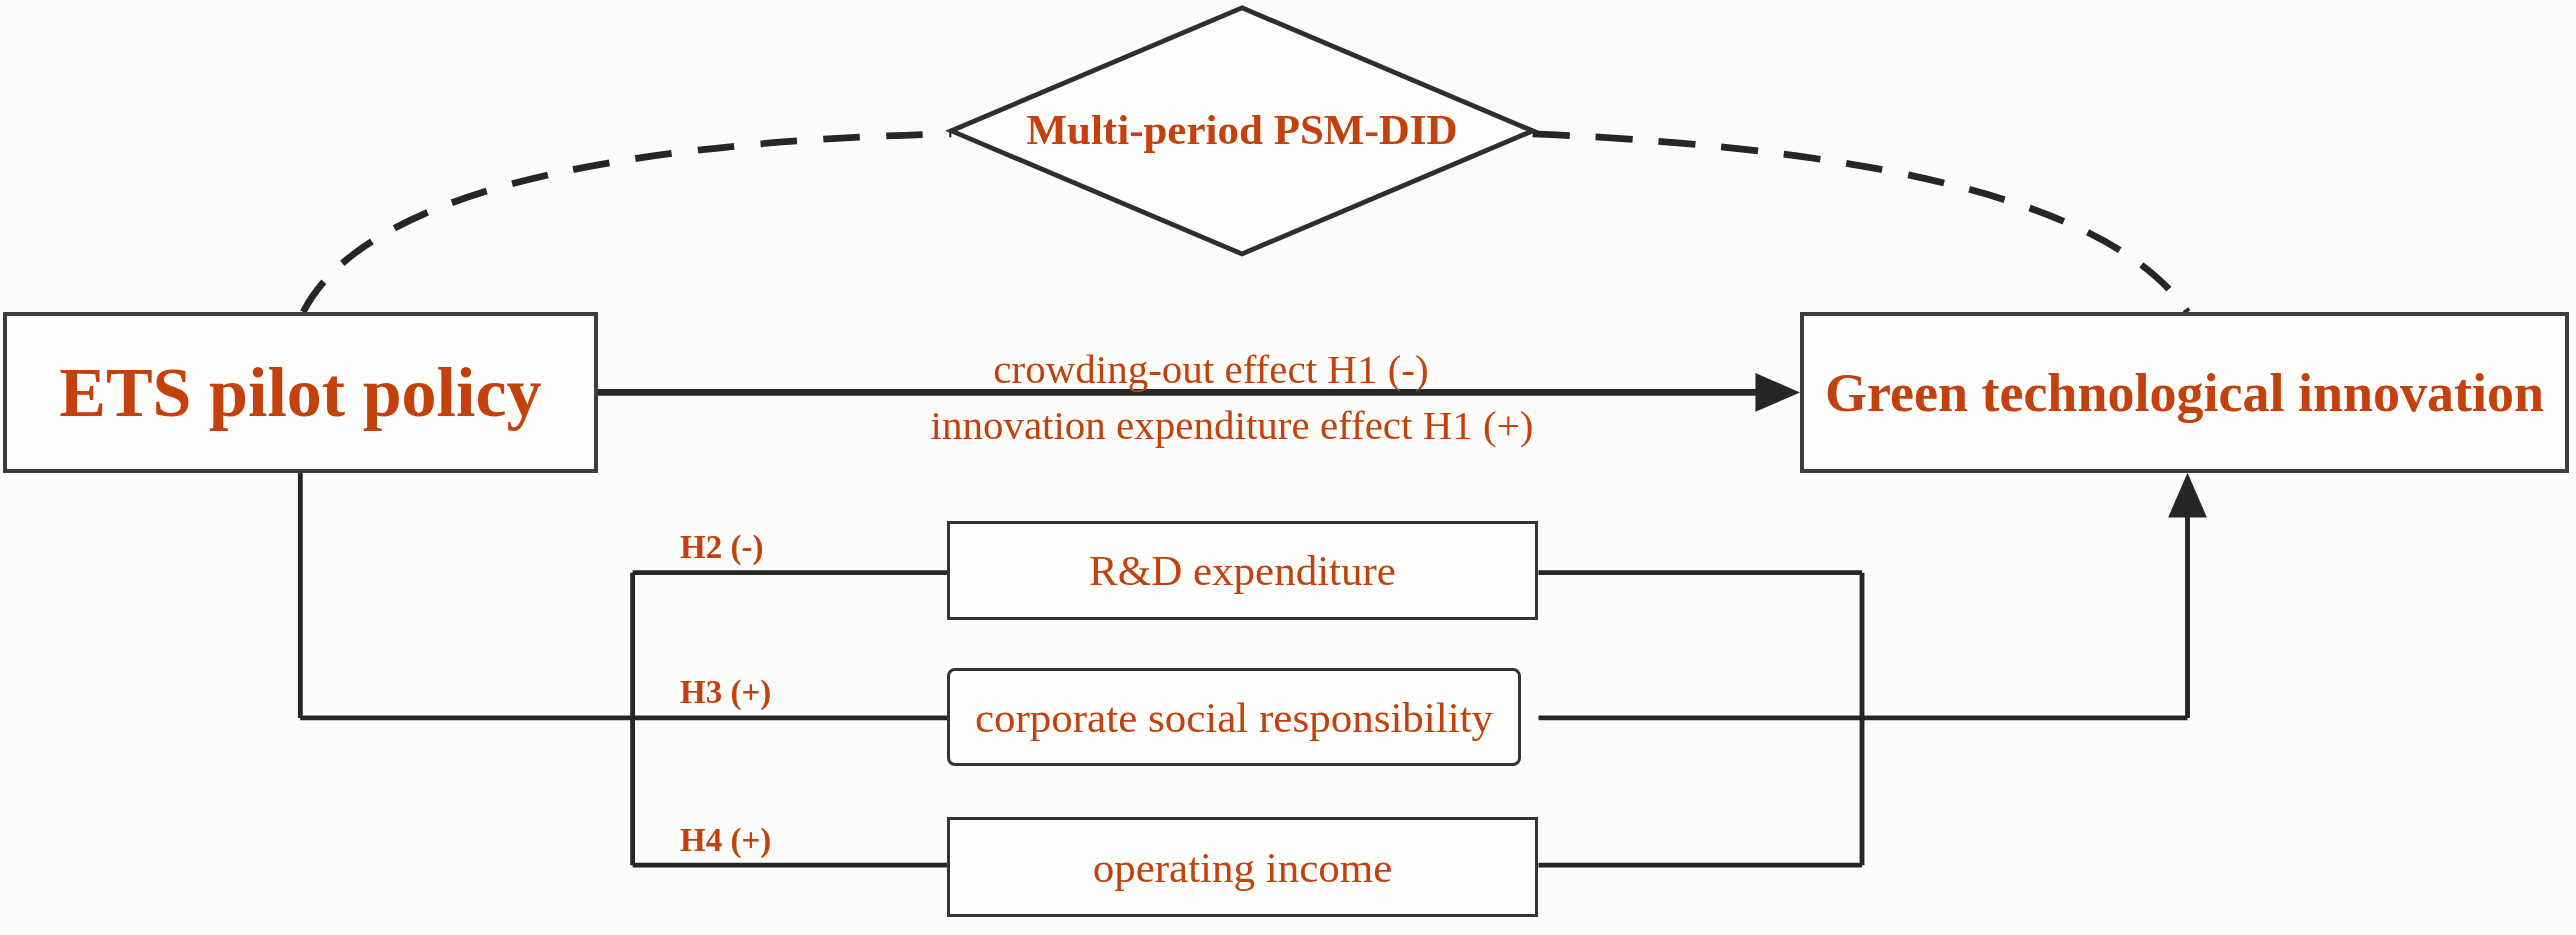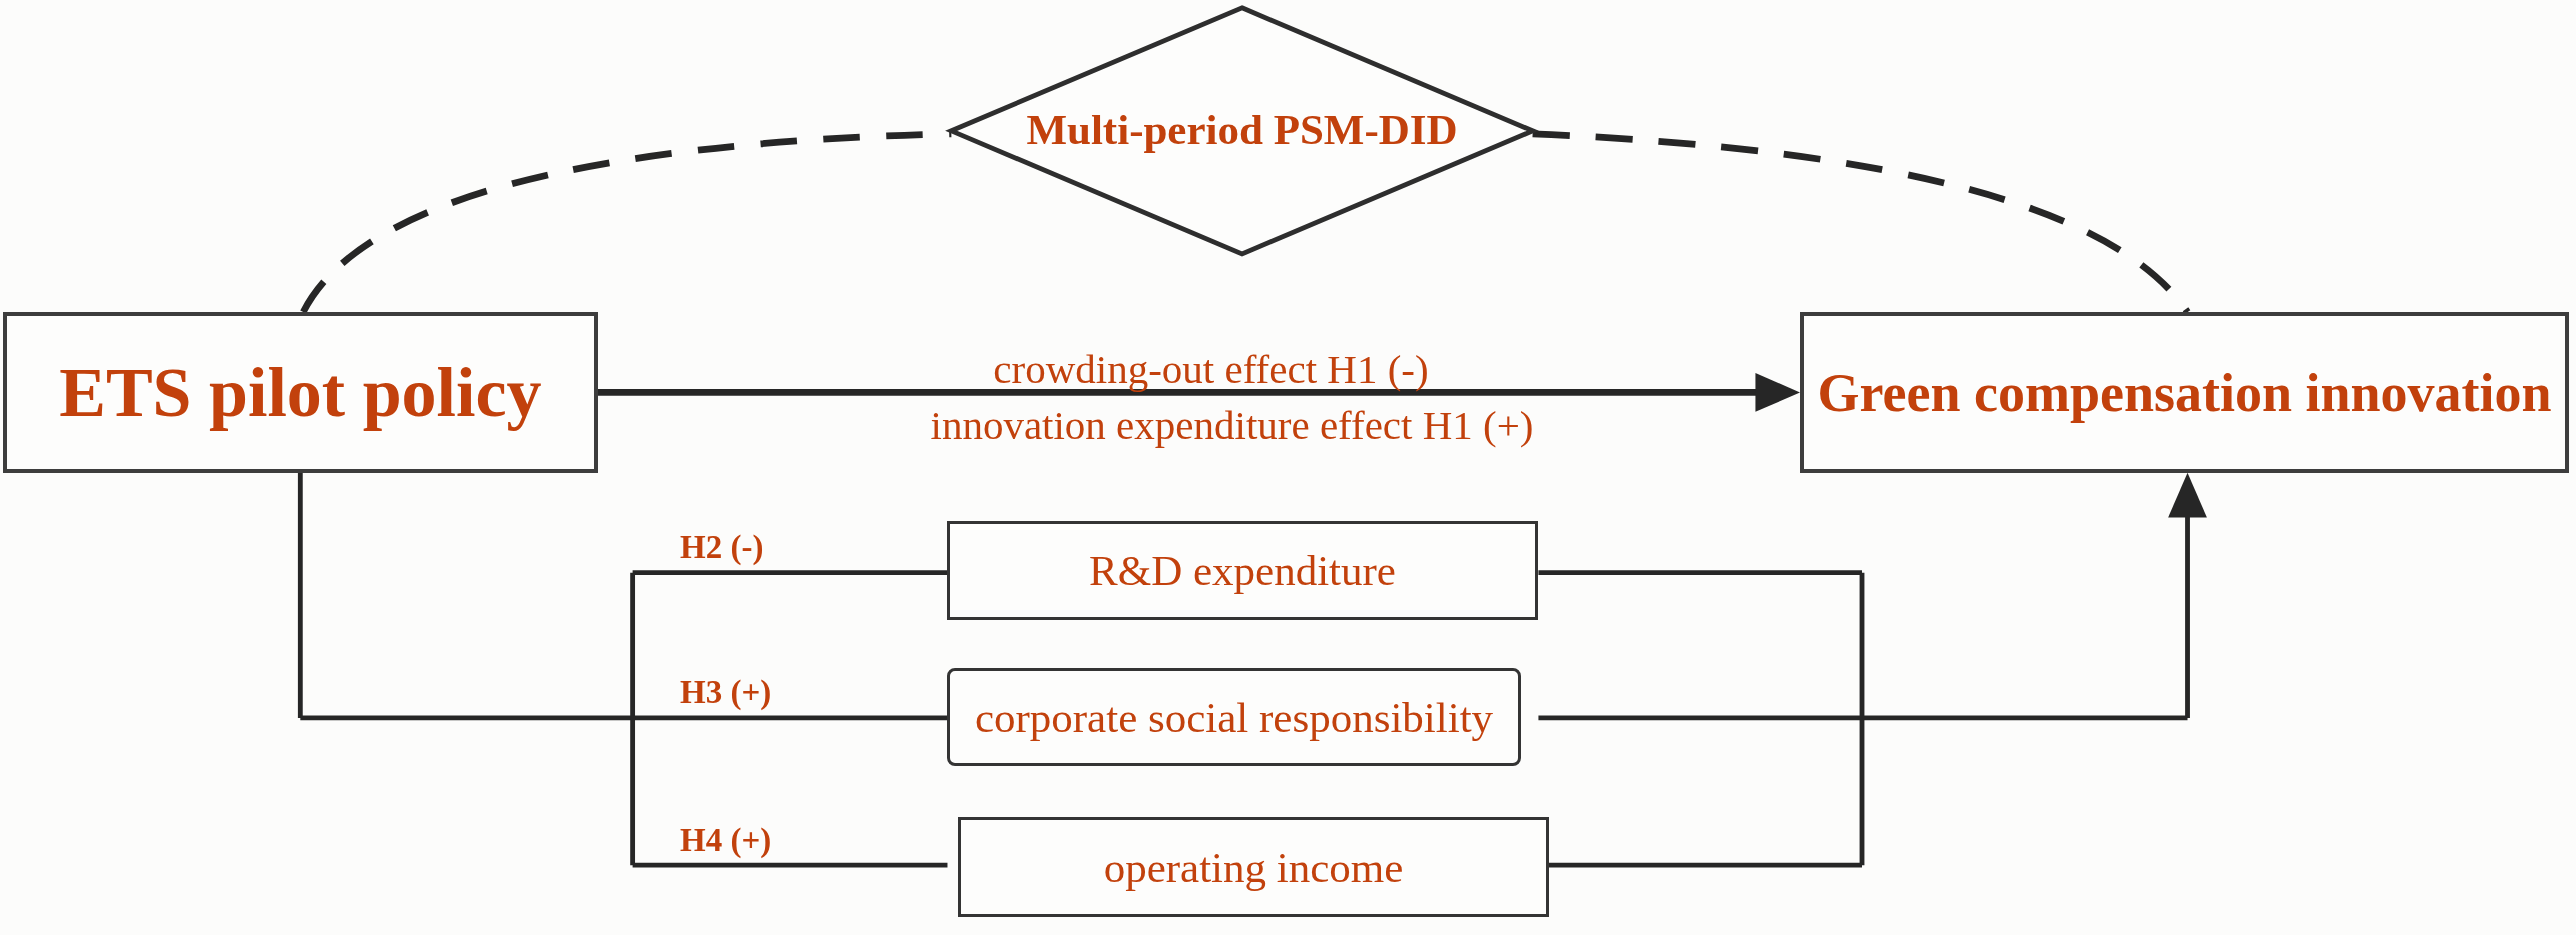--- a/index.html
+++ b/index.html
@@ -24,21 +24,21 @@
     text-align: center;
   }
   .main-box { border: 4.8px solid #3d3d3d; font-weight: bold; }
   .med-box  { border: 3.9px solid #343434; font-weight: normal; font-size: 43px; }
 
   #ets-box   { left: 2.9px;    top: 312px; width: 595px; height: 161px; font-size: 70px; }
   #green-box { left: 1800px; top: 312px; width: 769px; height: 161px; font-size: 54px; }
 
   #rd-box  { left: 947px; top: 521px; width: 591px; height: 99px; }
   #csr-box { left: 947px; top: 668px; width: 574px; height: 98px; border-radius: 8px; }
-  #oi-box  { left: 947px; top: 817px; width: 591px; height: 100px; margin-left: 11px; }
+  #oi-box  { left: 947px; top: 817px; width: 591px; height: 100px; }
 
   .edge-label {
     position: absolute;
     white-space: nowrap;
     font-size: 41px;
     transform: translateX(-50%);
   }
   #label-h1-top    { left: 1211px; top: 345px; }
   #label-h1-bottom { left: 1232px; top: 401px; }
 
@@ -90,21 +90,21 @@
     <polygon points="2258,488 2238,534 2278,534" fill="#262626"></polygon>
   </svg>
 
   <div id="diamond-label">Multi-period PSM-DID</div>
 
   <div id="ets-box" class="node main-box">
     <span>ETS pilot policy</span>
   </div>
 
   <div id="green-box" class="node main-box">
-    <span>Green compensation innovation</span>
+    <span>Green technological innovation</span>
   </div>
 
   <div id="label-h1-top" class="edge-label">crowding-out effect H1 (-)</div>
   <div id="label-h1-bottom" class="edge-label">innovation expenditure effect H1 (+)</div>
 
   <div id="rd-box" class="node med-box">
     <span>R&amp;D expenditure</span>
   </div>
 
   <div id="csr-box" class="node med-box">

